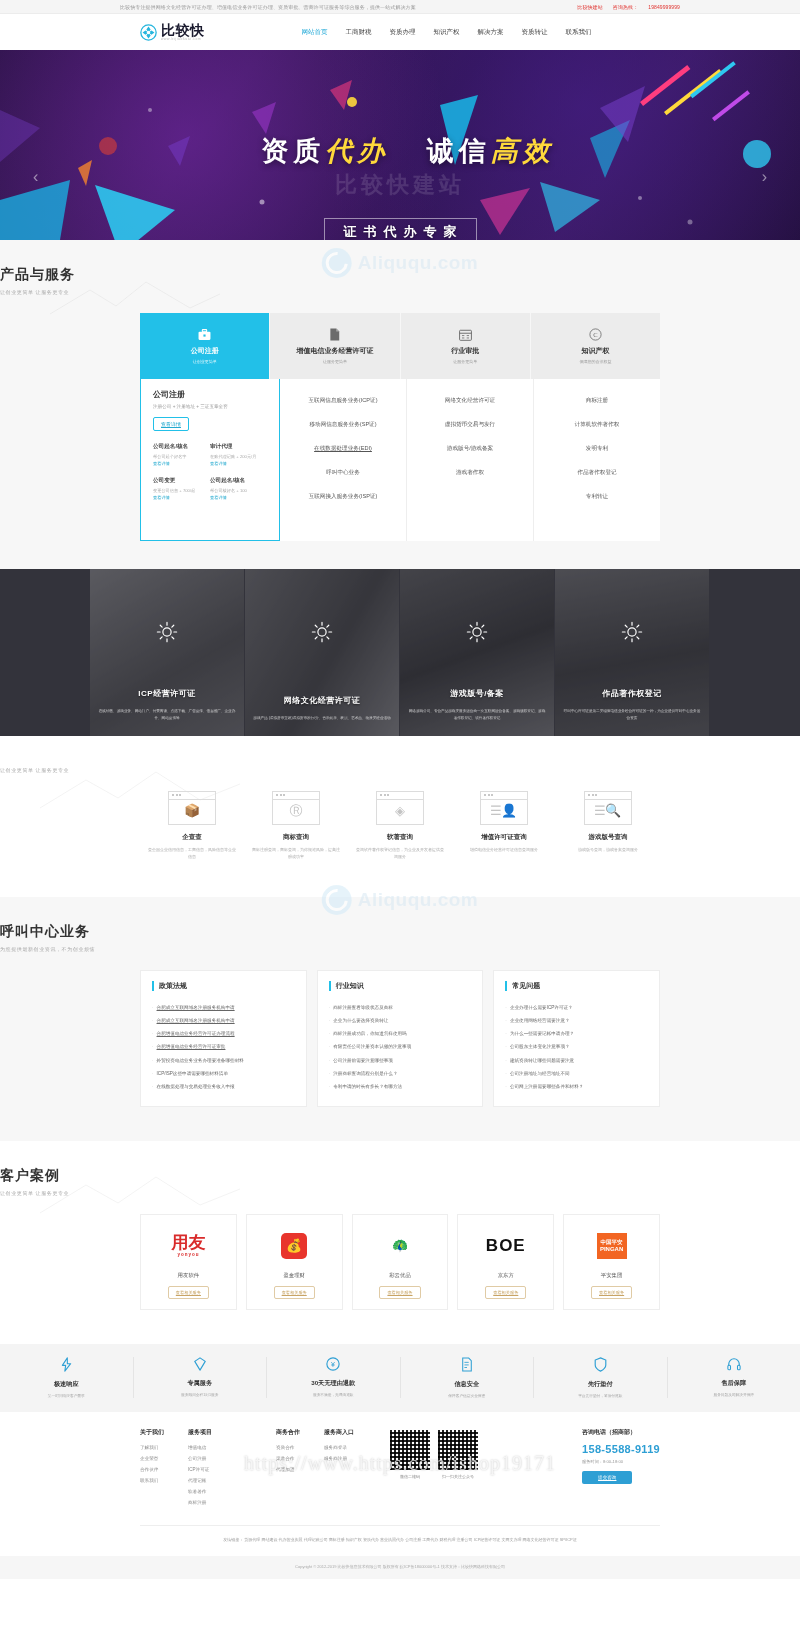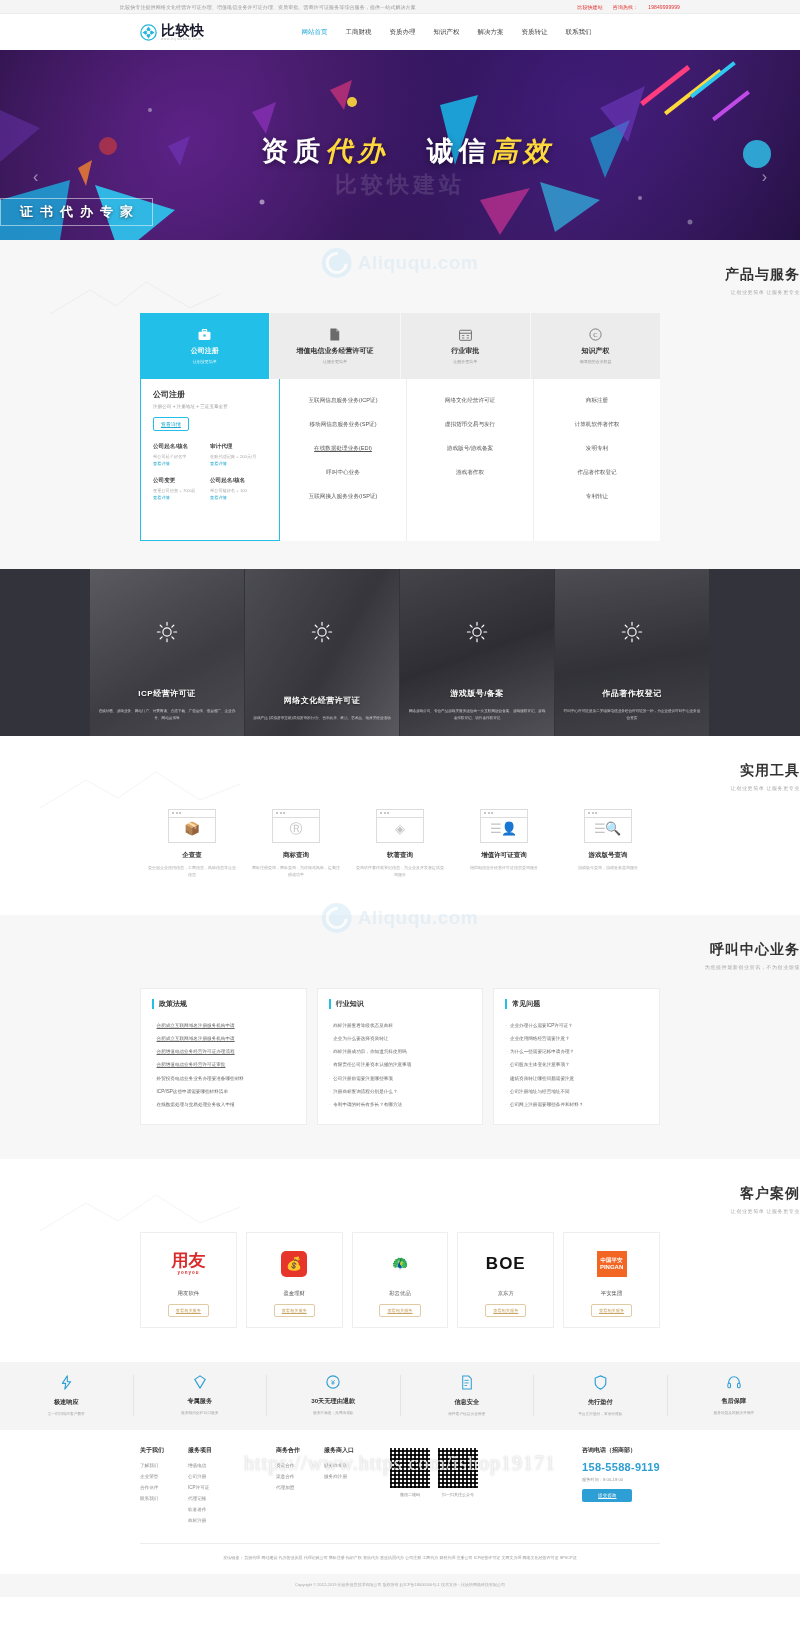--- a/index.html
+++ b/index.html
@@ -41,36 +41,36 @@
     height:190px; position:relative; overflow:hidden;
     background:
       radial-gradient(circle at 23% 45%, rgba(120,40,170,.55) 0%, rgba(120,40,170,0) 42%),
       radial-gradient(circle at 73% 30%, rgba(70,30,140,.6) 0%, rgba(70,30,140,0) 45%),
       linear-gradient(125deg,#2b1346 0%,#3b1a5c 28%,#2e1450 52%,#3a1a5e 74%,#241040 100%);
   }
   .b-title { position:absolute; top:88px; left:0; width:100%; text-align:center;
     font-size:27px; font-weight:bold; letter-spacing:5px; line-height:1;
     color:#fff; text-shadow:0 2px 6px rgba(0,0,0,.45);padding-left:16px; }
   .b-title .y { color:#ffd93b; font-style:italic; }
-  .b-sub { position:absolute; top:148px; left:0; width:100%; }
+  .b-sub { position:absolute; top:168px; left:0; width:100%; text-align:center; }
   .b-sub span {
     display:inline-block; font-size:13px; font-weight:bold; color:#fff;
     letter-spacing:7px; padding:4px 12px 4px 19px;
     border:1px solid rgba(255,255,255,.5); text-shadow:0 1px 3px rgba(0,0,0,.5);
   }
   .b-arrow { position:absolute; top:118px; color:rgba(255,255,255,.5); font-size:16px; }
   .b-arrow.l { left:33px; } .b-arrow.r { right:33px; }
   .b-watermark { position:absolute; top:120px; left:0; width:100%; text-align:center;
     font-size:22px; font-weight:bold; color:rgba(255,255,255,.12); letter-spacing:4px; }
 
   
   .sec { position:relative; }
   .sec-gray { background:#f7f7f7; }
   .sec-white { background:#fff; }
-  .sec-head { text-align:right; padding-top:26px; padding-bottom:18px; position:relative; z-index:2; }
+  .sec-head { text-align:left; padding-top:26px; padding-bottom:18px; position:relative; z-index:2; }
   .sec-head h2 { font-size:14px; font-weight:bold; color:#333; letter-spacing:1px; }
   .sec-head p { font-size:5px; color:#aaa; margin-top:5px; letter-spacing:.6px; }
 
   
   .wm { position:absolute; pointer-events:none; user-select:none; z-index:0; }
   .wm-ali { top:8px; left:50%; transform:translateX(-50%); display:flex; align-items:center; gap:6px; opacity:.5; }
   .wm-circle { width:30px; height:30px; border-radius:50%; background:#cfe9f7;
     display:flex; align-items:center; justify-content:center; }
   .wm-circle::after { content:""; width:16px; height:16px; border-radius:50%;
     border:3px solid #fff; border-right-color:transparent; transform:rotate(-40deg); }
@@ -457,21 +457,20 @@
     </div>
 
     <div class="dark-side"></div>
   </div>
 
   <div class="sec sec-white">
     <svg class="wm-hill" style="top:28px;left:40px;width:200px;height:46px" viewBox="0 0 200 46">
       <path d="M0 44 L46 16 L78 34 L116 8 L160 36 L200 20" fill="none" stroke="#eaeaea" stroke-width="1"></path>
     </svg>
     <div class="sec-head">
-      <h2>实用工具</h2>
       <p>让创业更简单 让服务更专业</p>
     </div>
     <div class="inner">
       <div class="tools">
         <div class="tool">
           <div class="t-ico">
             <span class="t-dots">
                 <i></i>
                 <i></i>
                 <i></i>

